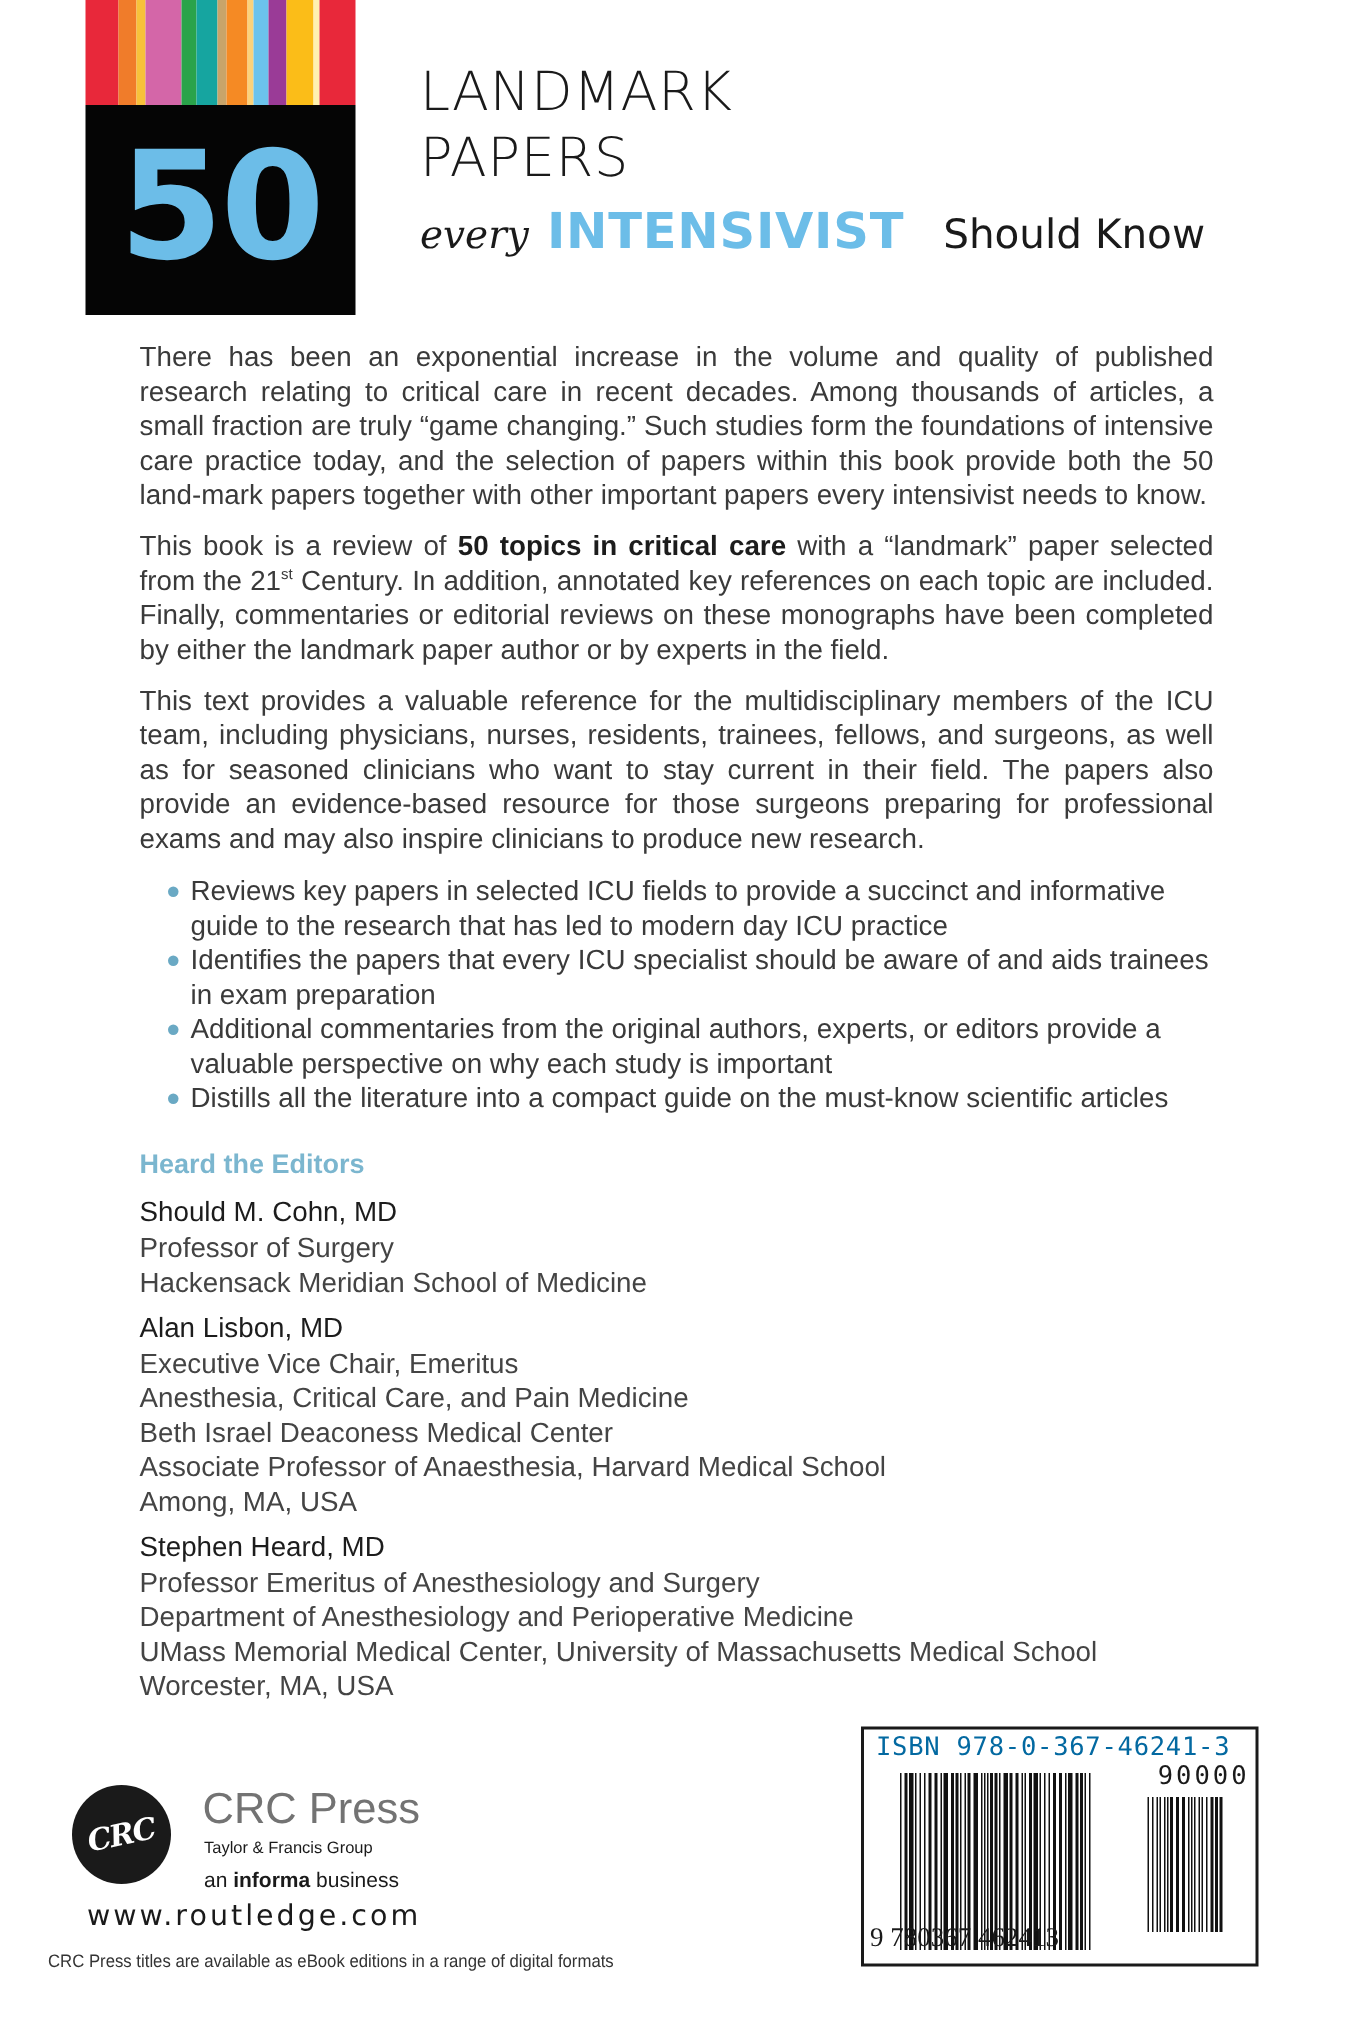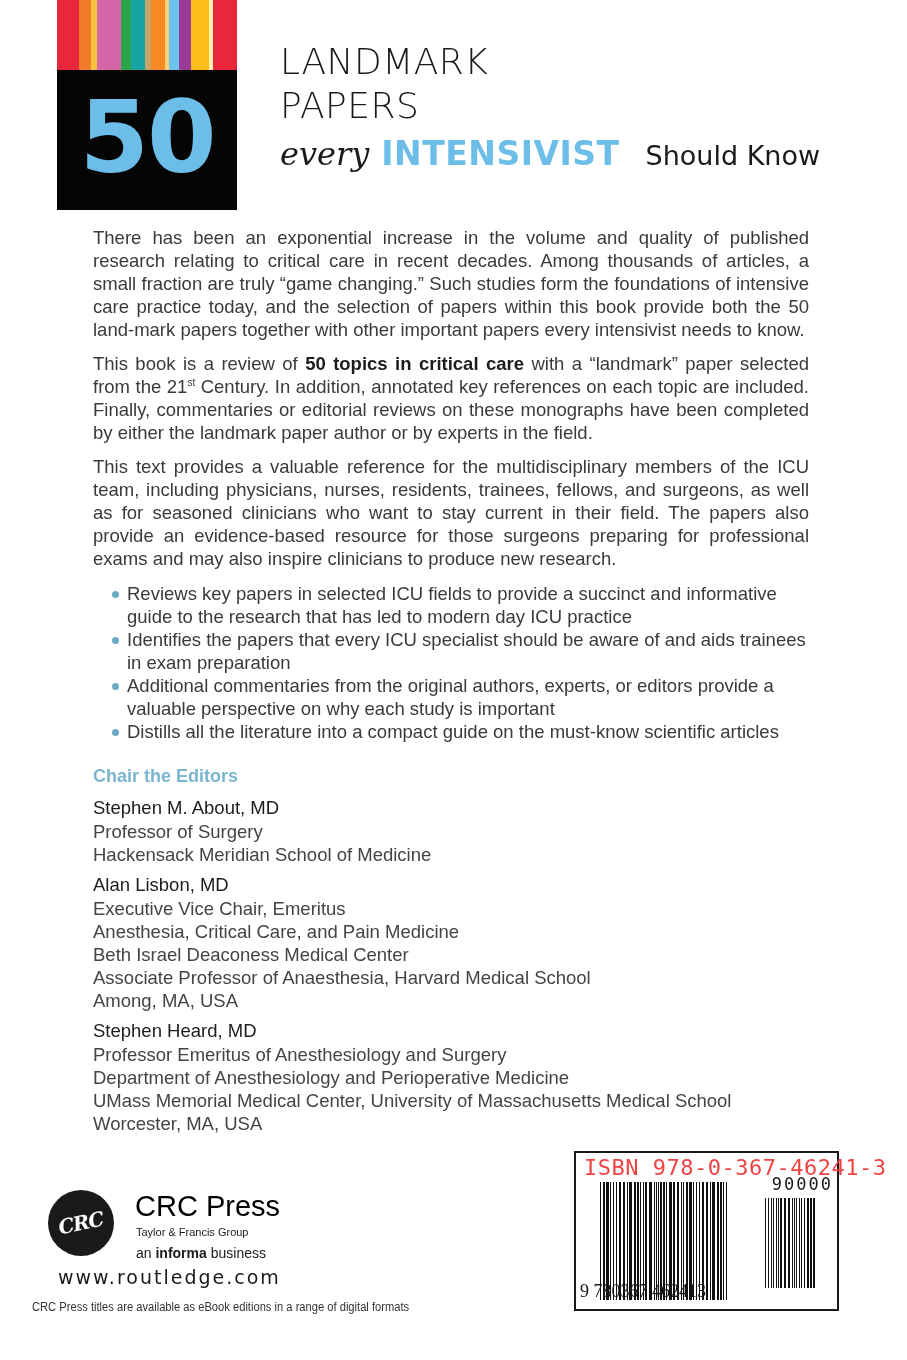--- a/index.html
+++ b/index.html
@@ -10,21 +10,21 @@
     .logo-block { position: absolute; left: 57px; top: 0; width: 180px; height: 210px; }
     .stripes { position: absolute; left: 0; top: 0; width: 180px; height: 70px; display: flex; }
     .stripes span { display: block; height: 100%; }
     .fifty-box { position: absolute; left: 0; top: 70px; width: 180px; height: 140px; background: #050505;
       display: flex; align-items: center; justify-content: center; }
     .fifty { font-family: "DejaVu Sans", sans-serif; font-weight: bold; font-size: 100px; color: #6cbde8; letter-spacing: -2px; line-height: 1; margin-top: -4px; }
 
     .title-block { position: absolute; left: 280px; top: 40px; }
     .title-line { font-family: "DejaVu Sans", sans-serif; font-weight: 200; font-size: 36px; color: #1a1a1a; line-height: 44px; letter-spacing: 0.5px; }
     .title-line3 { display: flex; align-items: baseline; margin-top: 6px; white-space: nowrap; }
-    .every { font-family: "DejaVu Serif", serif; font-style: italic; font-size: 32px; color: #1a1a1a; margin-right: 12px; }
+    .every { font-family: "DejaVu Serif", serif; font-style: italic; font-size: 26px; color: #1a1a1a; margin-right: 12px; }
     .intensivist { font-family: "DejaVu Sans", sans-serif; font-weight: bold; font-size: 33px; color: #6cbde8; margin-right: 26px; letter-spacing: 0.5px; }
     .should-know { font-family: "DejaVu Sans", sans-serif; font-size: 27px; color: #1a1a1a; font-weight: normal; }
 
     
     .content { position: absolute; left: 93px; top: 226px; width: 716px; }
     .para { font-size: 18.5px; line-height: 23px; color: #3a3a3a; text-align: justify; margin-bottom: 11px; }
     .para b { color: #1c1c1c; }
     .para sup { font-size: 10px; vertical-align: super; line-height: 0; }
     .bullets { list-style: none; margin-left: 14px; margin-top: 12px; }
     .bullets li { position: relative; padding-left: 20px; font-size: 18.5px; line-height: 23px; color: #3a3a3a; }
@@ -33,30 +33,30 @@
     .about { position: absolute; left: 93px; top: 764px; width: 720px; }
     .about-heading { font-size: 18px; font-weight: bold; color: #7bb6cf; line-height: 24px; margin-bottom: 8px; }
     .editor { margin-bottom: 7px; }
     .editor-name { font-size: 18.5px; color: #1c1c1c; line-height: 24px; }
     .editor-line { font-size: 18.5px; color: #444444; line-height: 23px; font-weight: normal; }
 
     
     .crc-logo { position: absolute; left: 48px; top: 1190px; width: 66px; height: 66px; border-radius: 50%; background: #1a1a1a;
       display: flex; align-items: center; justify-content: center; }
     .crc-logo span { font-family: "DejaVu Serif", serif; font-style: italic; font-weight: bold; font-size: 20px; color: #ffffff; transform: rotate(-12deg); letter-spacing: -1px; }
-    .pub-name { position: absolute; left: 135px; top: 1190px; font-size: 29px; color: #000000; line-height: 32px; }
+    .pub-name { position: absolute; left: 135px; top: 1190px; font-size: 29px; color: #737373; line-height: 32px; }
     .pub-group { position: absolute; left: 136px; top: 1223px; font-size: 11px; color: #1a1a1a; line-height: 18px; }
     .pub-informa { position: absolute; left: 136px; top: 1244px; font-size: 14px; color: #1a1a1a; line-height: 18px; }
     .pub-informa b { font-weight: bold; }
     .pub-url { position: absolute; left: 58px; top: 1264px; font-family: "DejaVu Sans", sans-serif; font-size: 19px; color: #1a1a1a; letter-spacing: 2px; line-height: 26px; }
     .pub-ebook { position: absolute; left: 32px; top: 1299px; font-family: "Liberation Sans Narrow", "Liberation Sans", sans-serif; font-size: 12px; color: #333333; line-height: 16px; transform: scaleX(0.93); transform-origin: left; }
 
     
     .barcode { position: absolute; left: 574px; top: 1151px; width: 265px; height: 160px; border: 2px solid #1a1a1a; background: #ffffff; }
-    .isbn-text { position: absolute; left: 8px; top: 2px; font-family: "DejaVu Sans Mono", monospace; font-size: 22px; color: #ef4444; letter-spacing: 0.5px; white-space: nowrap; }
+    .isbn-text { position: absolute; left: 8px; top: 2px; font-family: "DejaVu Sans Mono", monospace; font-size: 17px; color: #0369a1; letter-spacing: 0.5px; white-space: nowrap; }
     .addon-text { position: absolute; right: 4px; top: 21px; font-family: "DejaVu Sans Mono", monospace; font-size: 17px; color: #1a1a1a; letter-spacing: 2px; }
     .bars-main { position: absolute; left: 24px; top: 29px; width: 152px; height: 118px; display: flex; align-items: flex-start; }
     .bars-addon { position: absolute; left: 189px; top: 45px; width: 70px; height: 90px; display: flex; align-items: flex-start; }
     .bar { background: #111; height: 100%; }
     .gap { height: 100%; }
     .ean-digits { position: absolute; left: 4px; top: 128px; font-family: Liberation Serif, serif; font-size: 18px; color: #1a1a1a; background: transparent; white-space: pre; letter-spacing: 0px; }
   </style>
 </head>
 <body>
 
@@ -98,23 +98,23 @@
   <p class="para">This text provides a valuable reference for the multidisciplinary members of the ICU team, including physicians, nurses, residents, trainees, fellows, and surgeons, as well as for seasoned clinicians who want to stay current in their field. The papers also provide an evidence-based resource for those surgeons preparing for professional exams and may also inspire clinicians to produce new research.</p>
   <ul class="bullets">
     <li><span class="dot"></span><span>Reviews key papers in selected ICU fields to provide a succinct and informative guide to the research that has led to modern day ICU practice</span></li>
     <li><span class="dot"></span><span>Identifies the papers that every ICU specialist should be aware of and aids trainees in exam preparation</span></li>
     <li><span class="dot"></span><span>Additional commentaries from the original authors, experts, or editors provide a valuable perspective on why each study is important</span></li>
     <li><span class="dot"></span><span>Distills all the literature into a compact guide on the must-know scientific articles</span></li>
   </ul>
 </div>
 
 <div class="about">
-  <div class="about-heading">Chair the Editors</div>
+  <div class="about-heading">Heard the Editors</div>
   <div class="editor">
-    <div class="editor-name">Stephen M. About, MD</div>
+    <div class="editor-name">Should M. Cohn, MD</div>
     <div class="editor-line">Professor of Surgery</div>
     <div class="editor-line">Hackensack Meridian School of Medicine</div>
   </div>
   <div class="editor">
     <div class="editor-name">Alan Lisbon, MD</div>
     <div class="editor-line">Executive Vice Chair, Emeritus</div>
     <div class="editor-line">Anesthesia, Critical Care, and Pain Medicine</div>
     <div class="editor-line">Beth Israel Deaconess Medical Center</div>
     <div class="editor-line">Associate Professor of Anaesthesia, Harvard Medical School</div>
     <div class="editor-line">Among, MA, USA</div>

